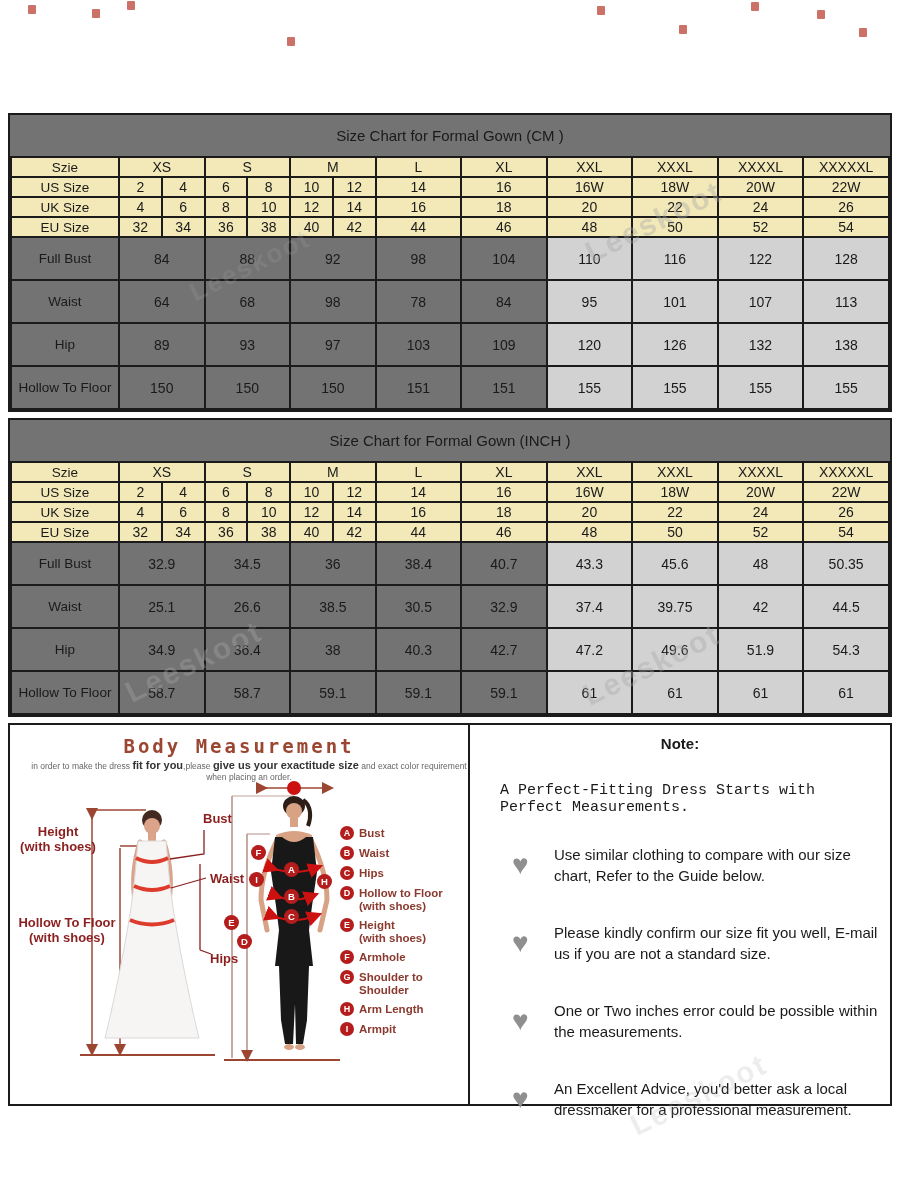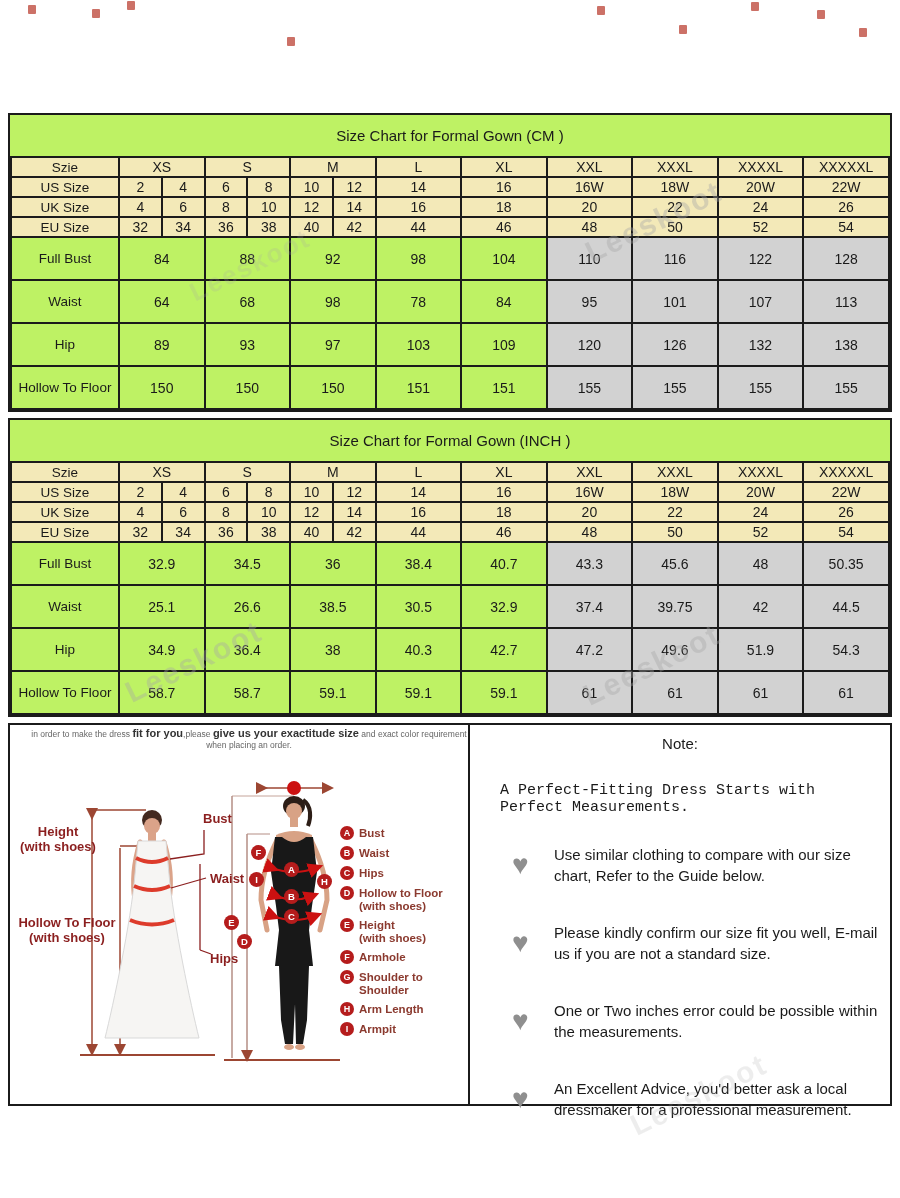--- a/index.html
+++ b/index.html
@@ -3,21 +3,21 @@
 <meta charset="utf-8">
 <style>
   html,body{margin:0;padding:0;}
   body{width:900px;height:1198px;background:#ffffff;position:relative;overflow:hidden;
        font-family:"Liberation Sans",sans-serif;color:#1a1a1a;}
   .top-space{height:113px;position:relative;}
   .speck{position:absolute;width:8px;height:9px;background:#b83a2c;opacity:.72;border-radius:1px;}
   .wm{position:absolute;font-weight:bold;font-size:30px;letter-spacing:2px;color:rgba(165,165,165,.38);
       transform:rotate(-26deg);pointer-events:none;z-index:5;}
   
-  .chart{margin:0 8px 6px;border:2px solid #1b1b1b;background:#bef264;}
+  .chart{margin:0 8px 6px;border:2px solid #1b1b1b;background:#737373;}
   .chart-title{height:41px;display:flex;align-items:center;justify-content:center;font-size:15px;}
   table.size-table{width:100%;border-collapse:collapse;table-layout:fixed;}
   .size-table td{border:2px solid #1b1b1b;text-align:center;vertical-align:middle;
                  font-size:14px;padding:0;overflow:hidden;white-space:nowrap;}
   .size-table tr.thin td{height:18px;}
   .size-table tr.thick td{height:41px;}
   .size-table td.khaki{background:#f3e9b8;}
   .size-table td.gray{background:#d2d2d2;}
   .size-table td.lab{font-size:13.5px;margin-left:8px;}
   col.cl{width:12.3%;}
@@ -36,21 +36,21 @@
   .leg-item{display:flex;align-items:flex-start;margin-bottom:6px;color:#8b3a2f;
             font-weight:bold;font-size:11.5px;line-height:12.5px;}
   .badge{width:14px;height:14px;border-radius:50%;background:#b51c1c;color:#fff;font-size:9px;
          font-weight:bold;display:flex;align-items:center;justify-content:center;
          margin-right:5px;flex:0 0 14px;}
   .leg-text{padding-top:1px;}
   .fbadge{position:absolute;width:15px;height:15px;margin:-8px 0 0 -8px;border-radius:50%;
           background:#b51c1c;color:#fff;font-size:9.5px;font-weight:bold;display:flex;
           align-items:center;justify-content:center;z-index:4;}
   
-  .note-title{text-align:center;font-weight:normal;font-size:15px;margin-top:10px;}
+  .note-title{text-align:center;font-weight:bold;font-size:15px;margin-top:10px;}
   .note-intro{margin:30px 12px 0 30px;font-size:15px;font-family:Liberation Mono, monospace;}
   .note-items{margin-top:28px;}
   .note-item{display:flex;align-items:center;margin:0 8px 36px 42px;}
   .heart{color:#8f8f8f;font-size:28px;line-height:24px;margin-right:16px;flex:0 0 26px;}
   .note-text{font-size:15px;line-height:21px;}
 </style>
 </head>
 <body>
 
 <div class="top-space">
@@ -335,20 +335,21 @@
           <td colspan="2" class="gray">61</td>
           <td colspan="2" class="gray">61</td>
         </tr>
       </tbody>
   </table>
 </div>
 
 <div class="bottom">
 
   <div class="bm-box">
+    <div class="bm-title">Body Measurement</div>
     <div class="bm-sub" id="bm-subtitle"><span>in order to make the dress </span><span class="em">fit for you</span><span>,please </span><span class="em">give us your exactitude size</span><span> and exact color requirement when placing an order.</span></div>
 
     <svg class="bm-svg" viewBox="0 0 458 324">
       <defs>
         <marker id="arr" markerWidth="8" markerHeight="8" refX="4" refY="4" orient="auto">
           <path d="M0,0 L8,4 L0,8 Z" fill="#9c4632"></path>
         </marker>
         <marker id="arrR" markerWidth="7" markerHeight="7" refX="3.5" refY="3.5" orient="auto">
           <path d="M0,0 L7,3.5 L0,7 Z" fill="#cc1111"></path>
         </marker>

